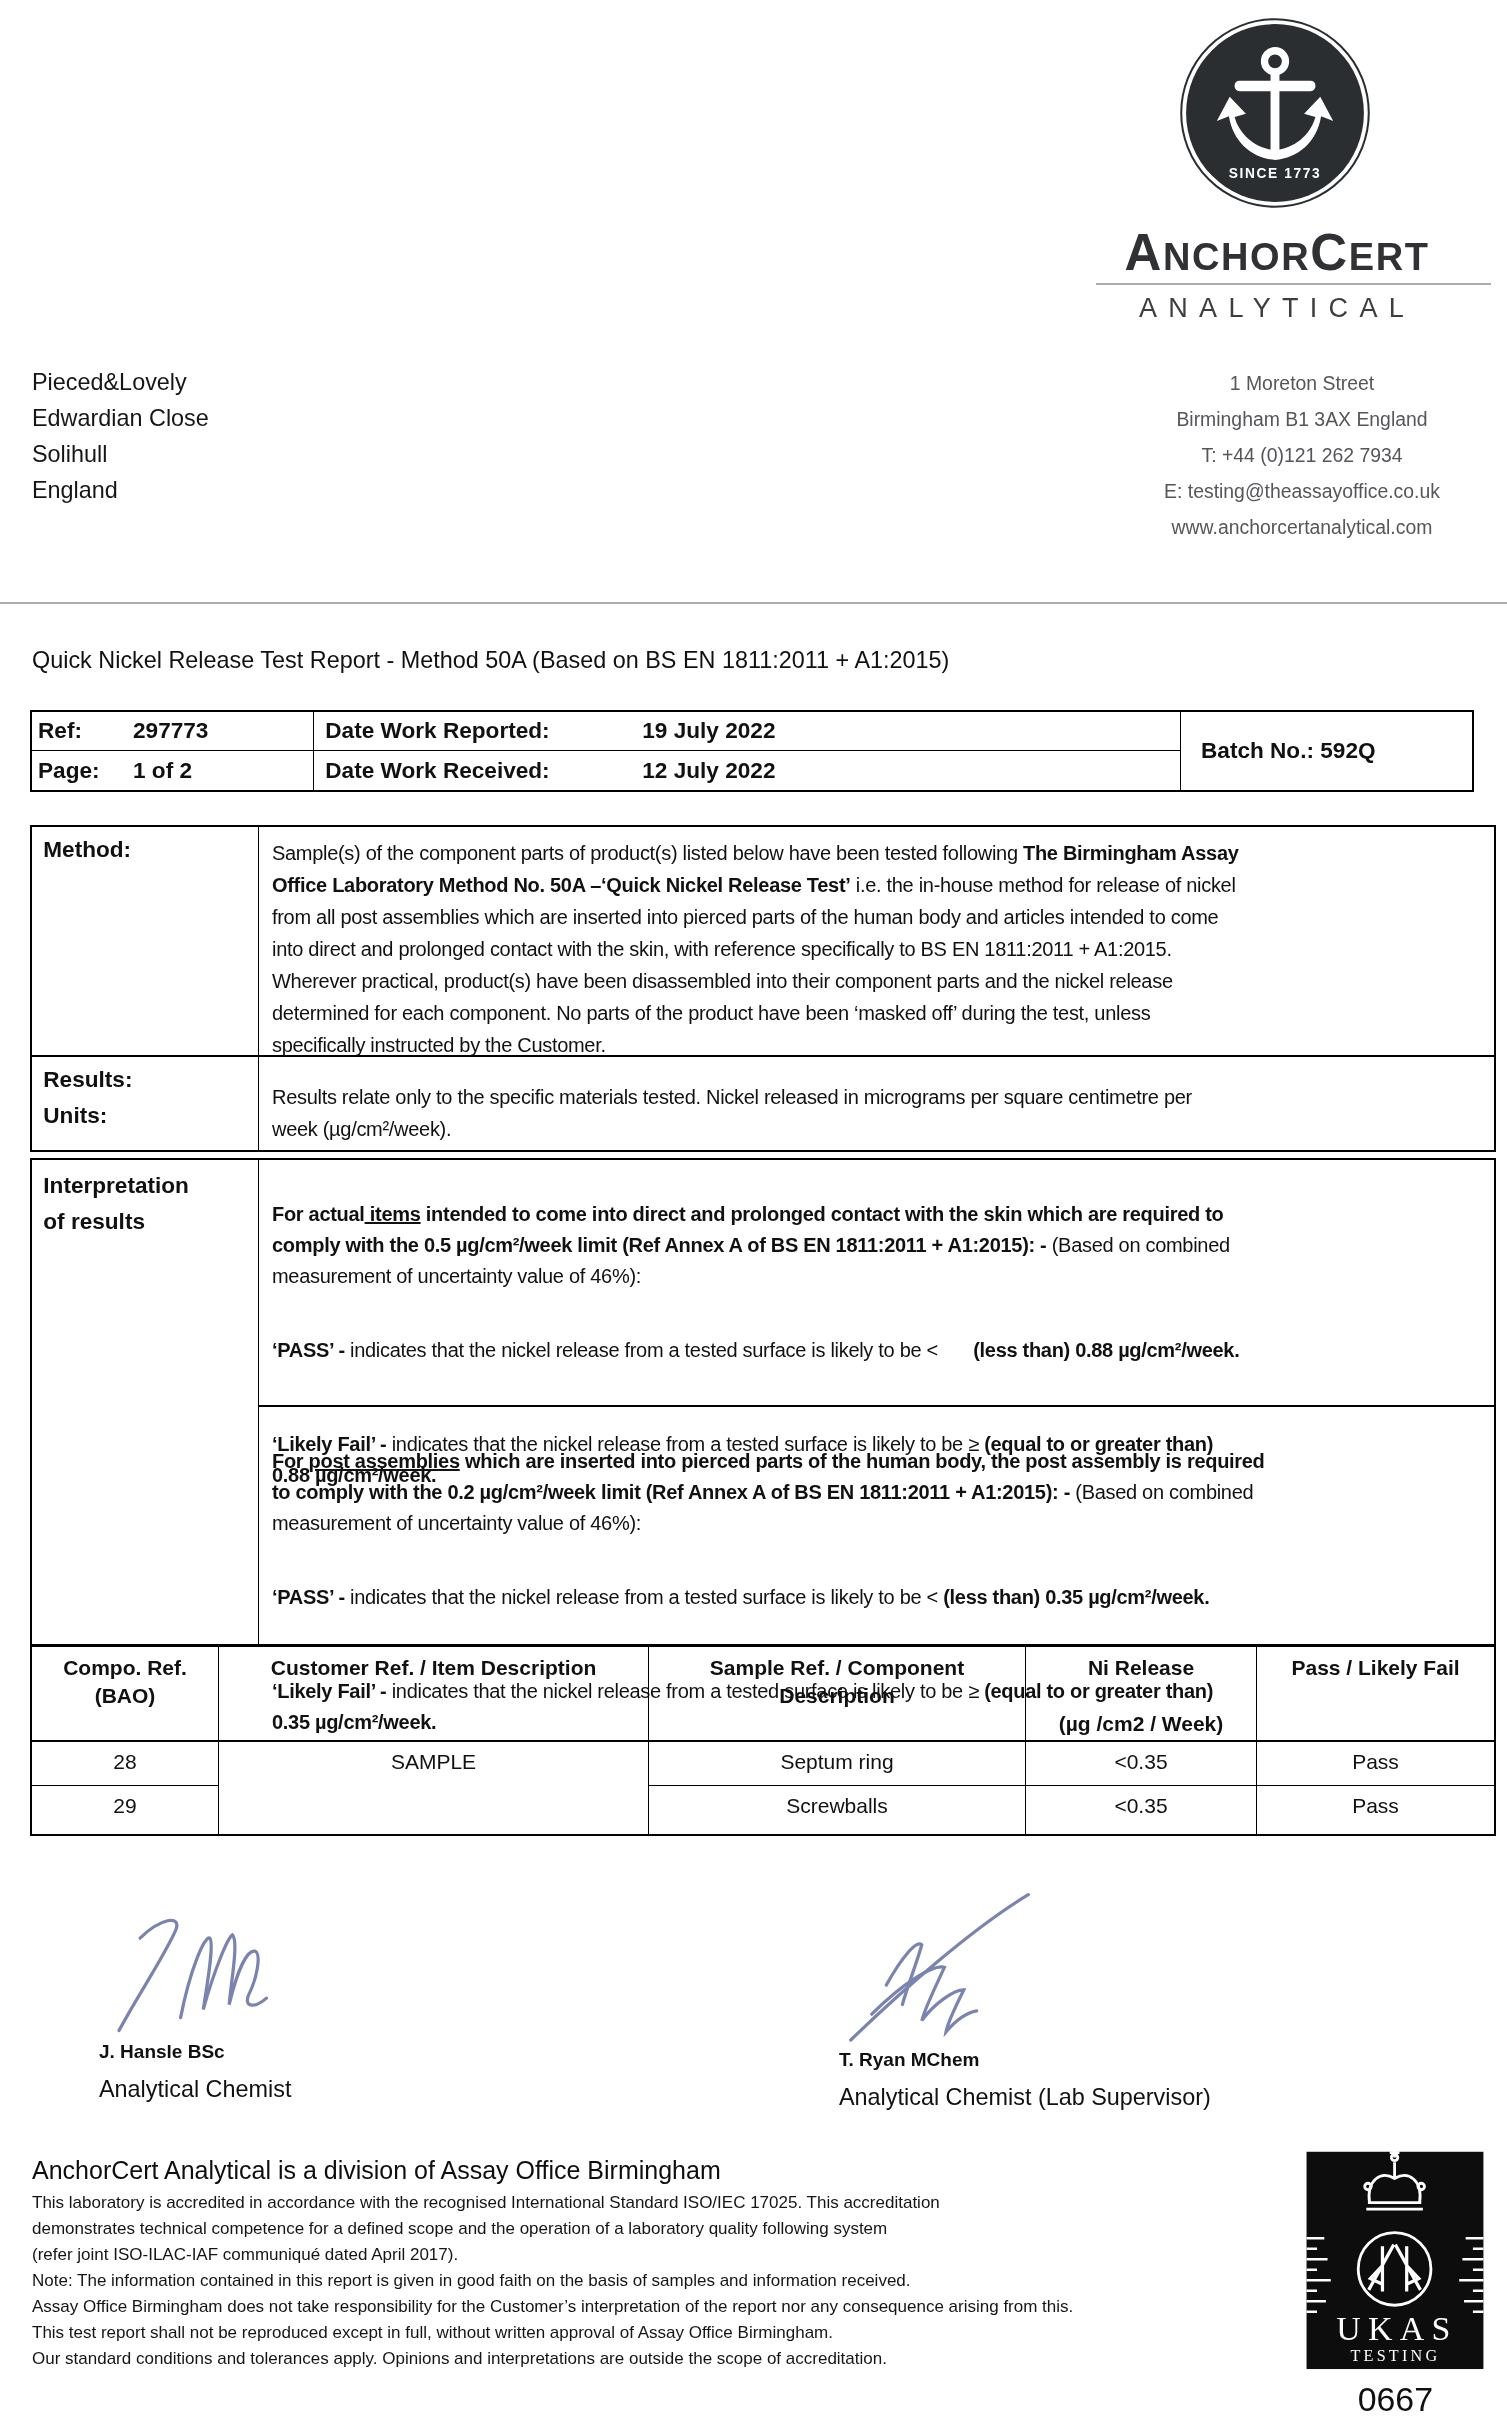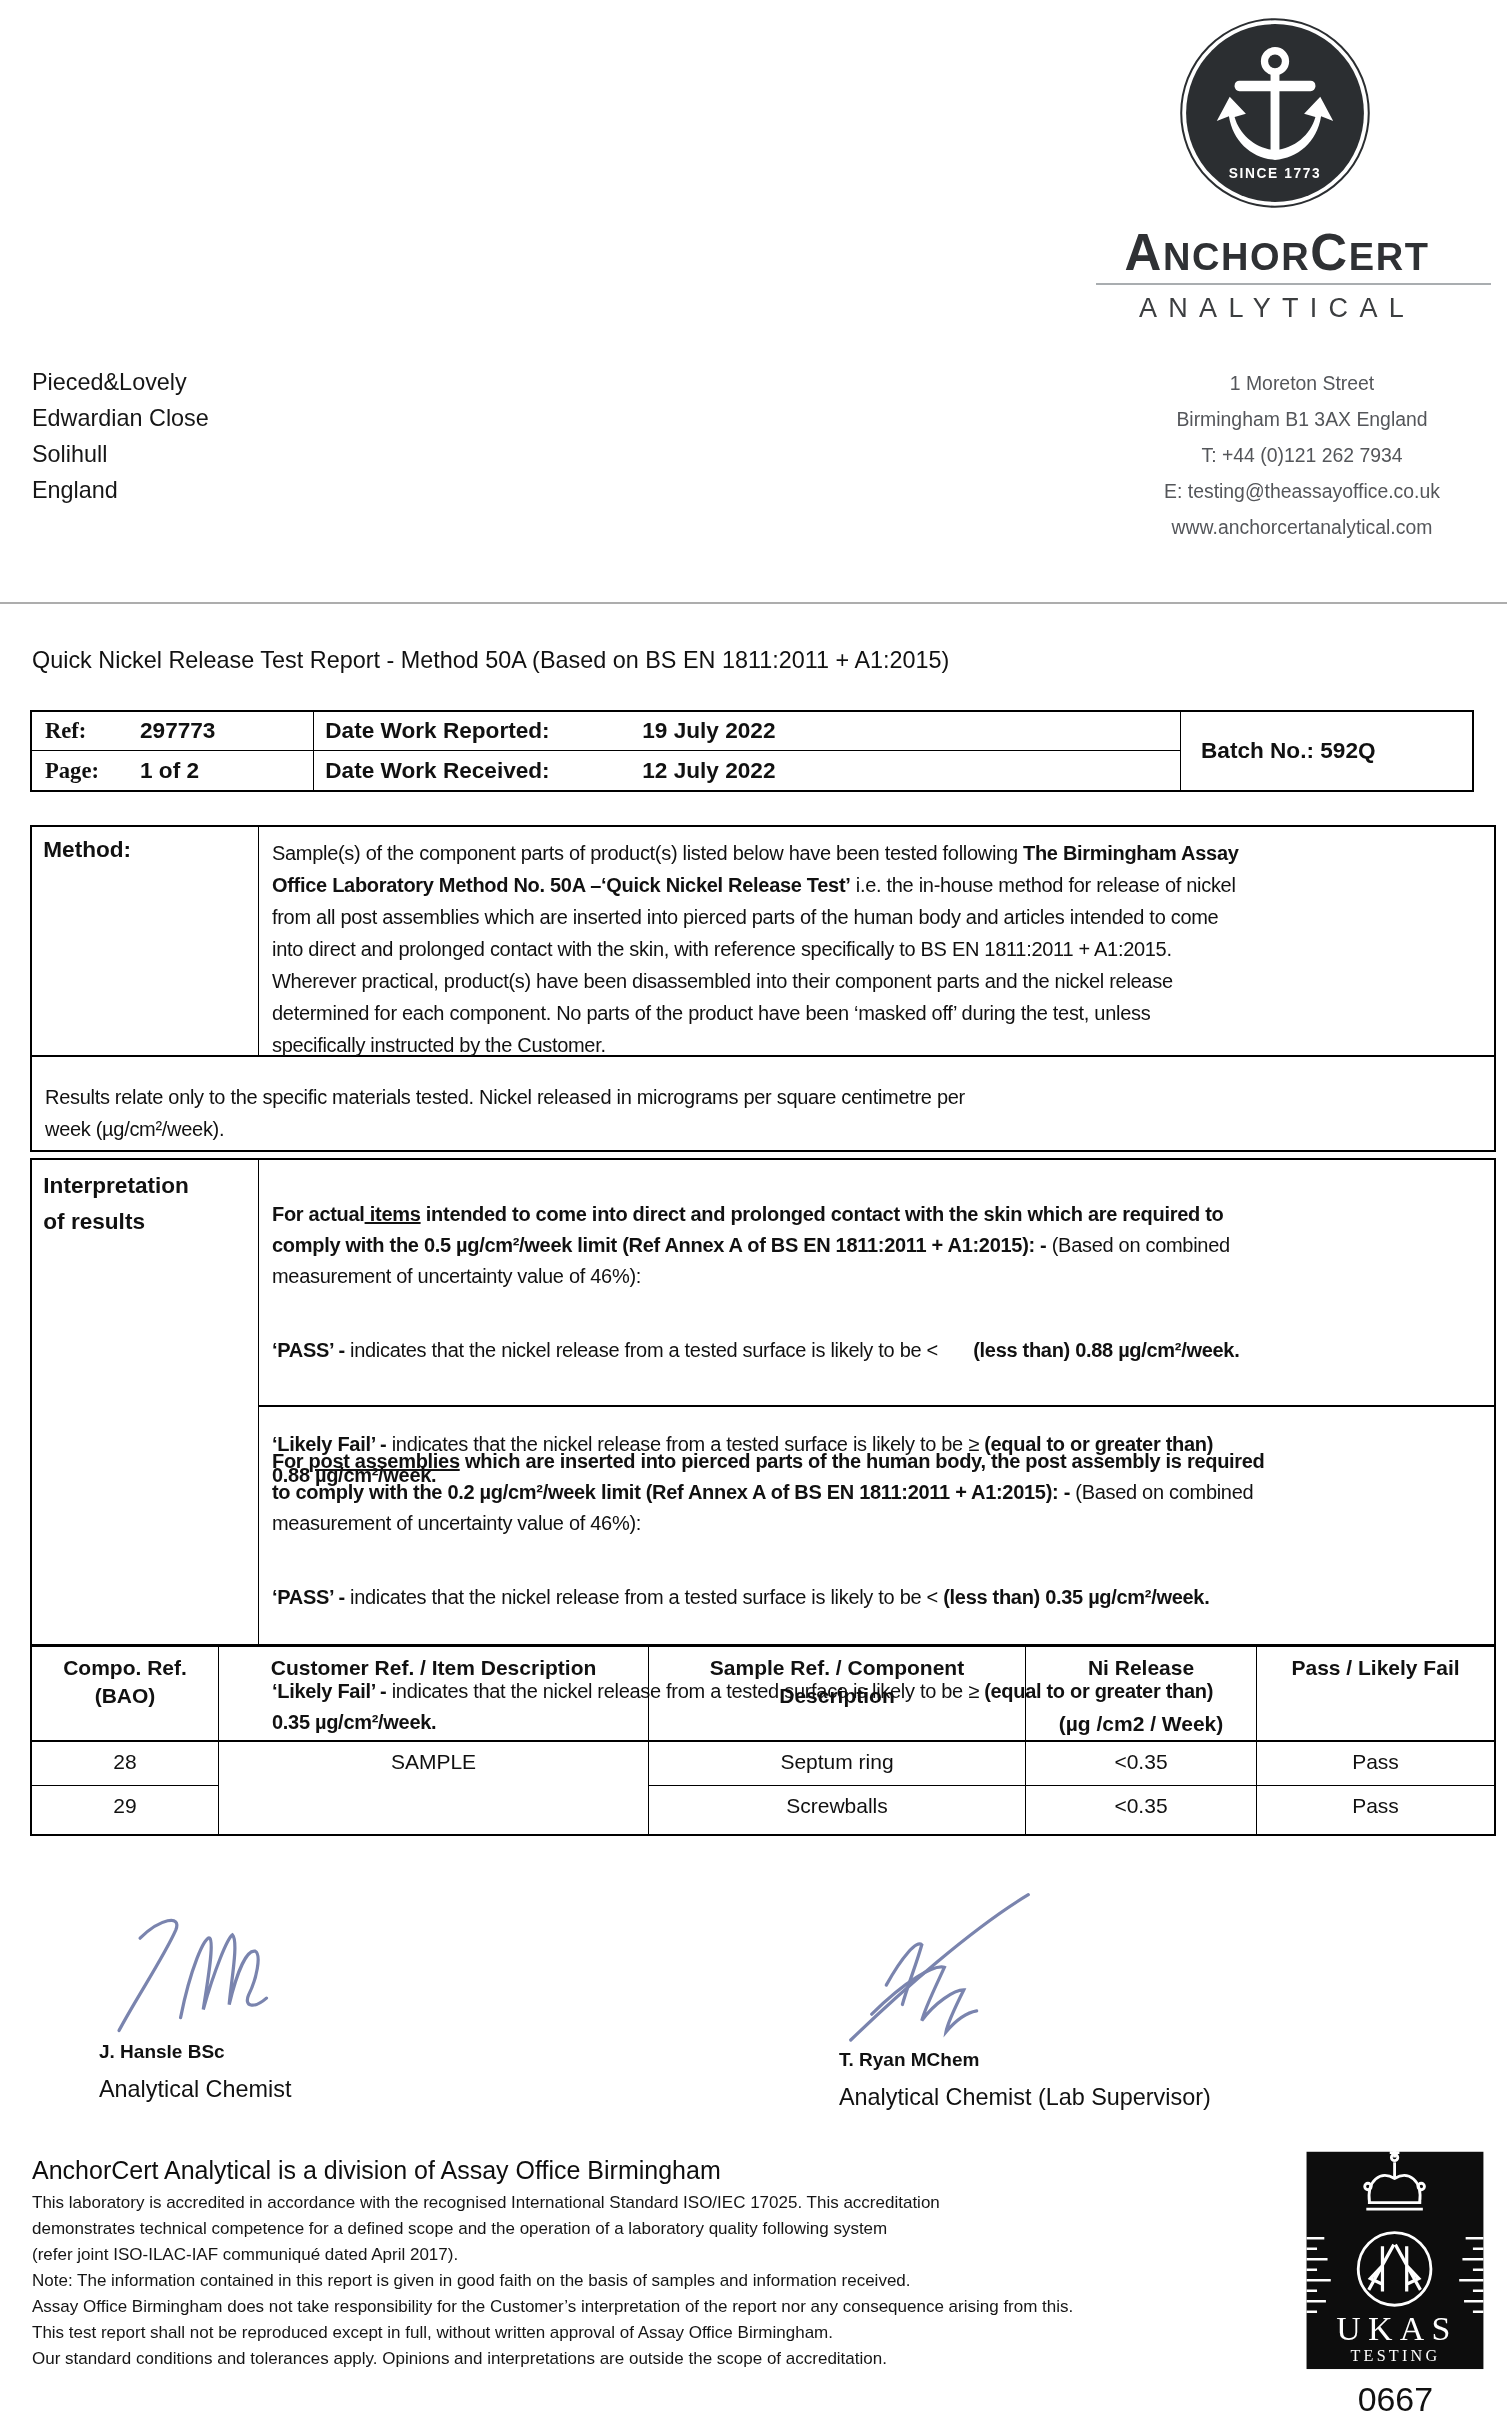--- a/index.html
+++ b/index.html
@@ -23,21 +23,21 @@
 
   .doc-title{left:32px;top:647px;font-size:23.4px;font-weight:normal;}
 
   
   .ref-table{left:30px;top:710px;width:1444px;height:82px;border:2.4px solid #000;box-sizing:border-box;
              display:grid;grid-template-columns:282px 867px 1fr;grid-template-rows:1fr 1fr;
              font-size:22.6px;font-weight:bold;}
   .ref-table .cell{display:flex;align-items:center;box-sizing:border-box;}
   .ref-table .br{border-right:1.6px solid #000;}
   .ref-table .bb{border-bottom:1.6px solid #000;}
-  .ref-table .lab1{width:95px;padding-left:13px;flex:none;font-family:Liberation Serif, serif;}
+  .ref-table .lab1{width:95px;padding-left:6px;flex:none;}
   .ref-table .lab2{width:317px;padding-left:11.3px;flex:none;}
   .batch-cell{grid-column:3;grid-row:1 / span 2;display:flex;align-items:center;padding-left:20px;box-sizing:border-box;}
 
   
   .t2{left:30px;top:825px;width:1466px;height:327px;border:2.4px solid #000;box-sizing:border-box;
       display:flex;flex-direction:column;}
   .t2row{display:flex;box-sizing:border-box;}
   .t2row.method{height:230px;border-bottom:2.4px solid #000;}
   .t2row.results{flex:1;}
   .lblcol{width:227px;flex:none;border-right:1.6px solid #000;box-sizing:border-box;
@@ -146,20 +146,24 @@
       <div class="lblcol">Method:</div>
       <div class="contcol m"><span>Sample(s) of the component parts of product(s) listed below have been tested following </span><span style="font-weight: bold;">The Birmingham Assay
 Office Laboratory Method No. 50A –‘Quick Nickel Release Test’</span><span> i.e. the in-house method for release of nickel
 from all post assemblies which are inserted into pierced parts of the human body and articles intended to come
 into direct and prolonged contact with the skin, with reference specifically to BS EN 1811:2011 + A1:2015.
 Wherever practical, product(s) have been disassembled into their component parts and the nickel release
 determined for each component. No parts of the product have been ‘masked off’ during the test, unless
 specifically instructed by the Customer.</span></div>
     </div>
     <div class="t2row results">
+      <div class="lblcol">
+        <div>Results:</div>
+        <div class="units-lbl">Units:</div>
+      </div>
       <div class="contcol r">Results relate only to the specific materials tested. Nickel released in micrograms per square centimetre per
 week (µg/cm²/week).</div>
     </div>
   </div>
 
   <div class="abs t3">
     <div class="lblcol">Interpretation
 of results</div>
     <div class="t3content">
       <div class="iblock first">

